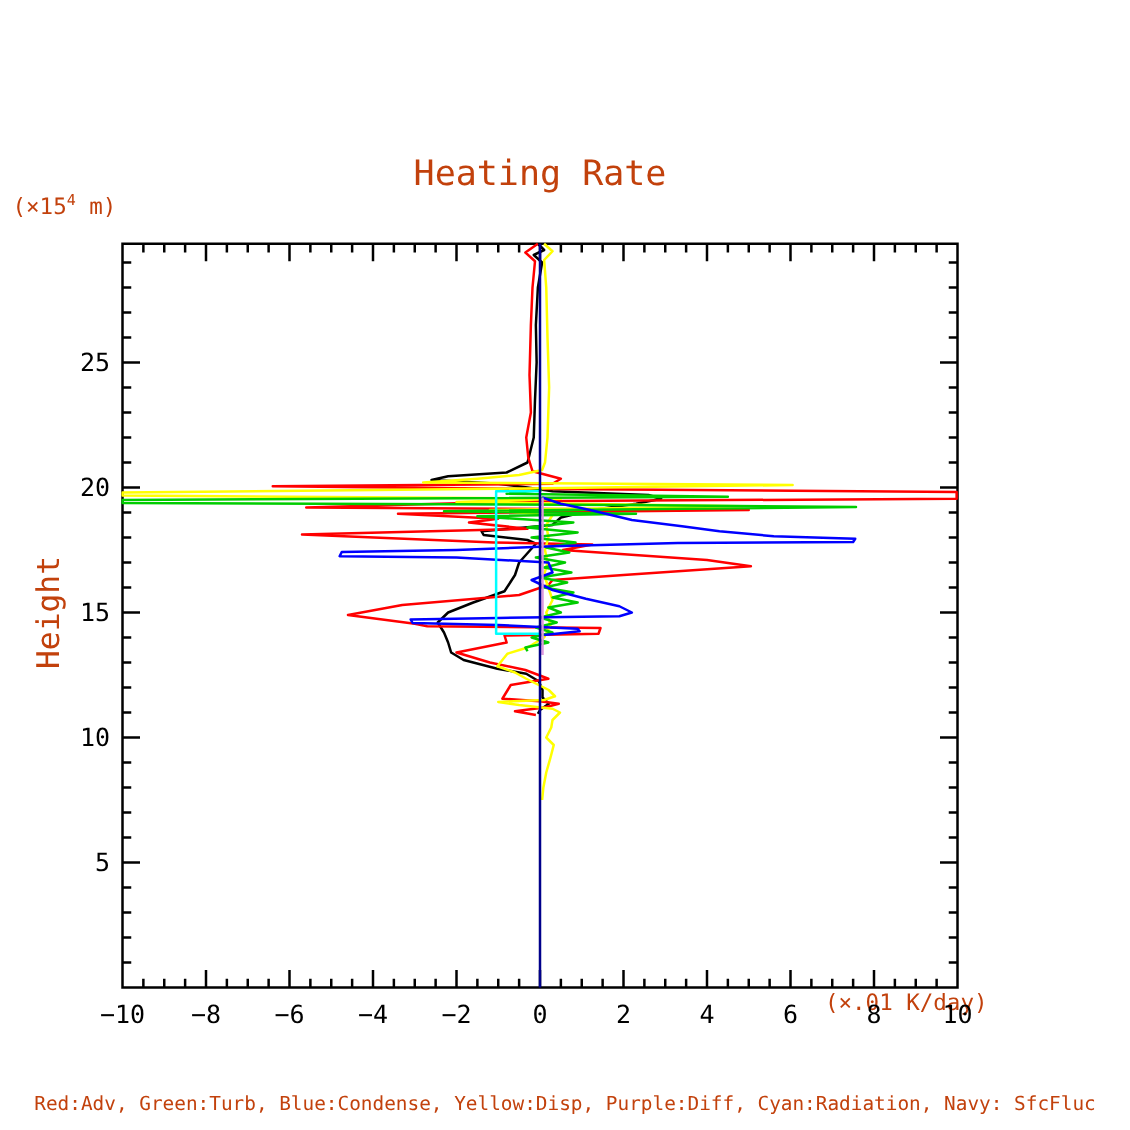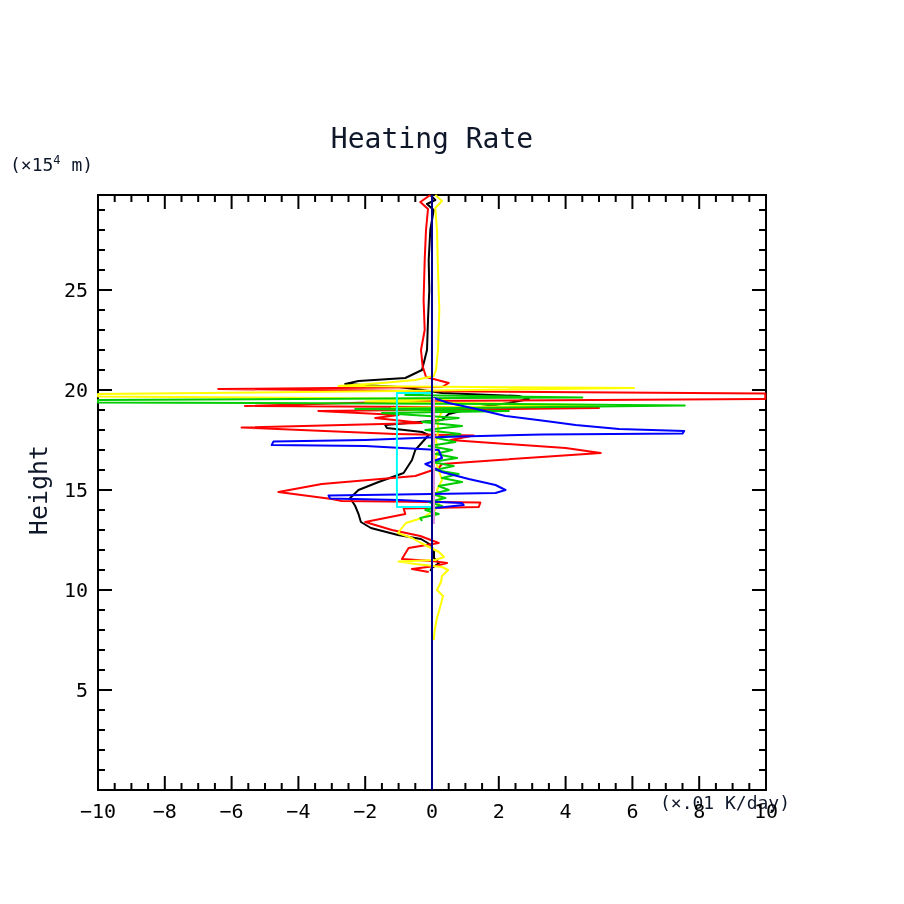--- a/index.html
+++ b/index.html
@@ -1,17 +1,17 @@
 <!DOCTYPE html>
 <html><head>
 <meta charset="utf-8">
 <style>
   html,body{margin:0;padding:0;background:#ffffff;}
   #page{position:relative;width:904px;height:892px;background:#ffffff;overflow:hidden;
-        font-family:"DejaVu Sans Mono", monospace;color:#0f172a;}
+        font-family:"DejaVu Sans Mono", monospace;color:#c2410c;}
   .abs{position:absolute;}
   #chart-title{top:122px;left:432px;transform:translateX(-50%);font-size:28px;white-space:nowrap;}
   #ylabel-unit{top:153px;left:10px;font-size:18px;white-space:nowrap;}
   #ylabel-unit sup{font-size:12px;}
   #height-label{top:420px;left:8px;width:60px;height:150px;font-size:25px;
         transform:rotate(-90deg);transform-origin:center center;text-align:center;
         display:flex;align-items:center;justify-content:center;white-space:nowrap;top:415px;}
   #xlabel-unit{top:792px;left:790px;transform:translateX(-100%);font-size:18px;white-space:nowrap;}
   #legend-caption{top:874px;left:452px;transform:translateX(-50%);font-size:15.5px;white-space:nowrap;}
   svg text{font-family:"DejaVu Sans Mono", monospace;fill:#000;}
@@ -21,20 +21,21 @@
 
 <div id="page">
   <div class="abs" id="chart-title">Heating Rate</div>
 
   <div class="abs" id="ylabel-unit"><span>(×15</span><sup>4</sup><span> m)</span></div>
 
   <div class="abs" id="height-label">Height</div>
 
   <div class="abs" id="xlabel-unit">(×.01 K/day)</div>
 
+  <div class="abs" id="legend-caption">Red:Adv, Green:Turb, Blue:Condense, Yellow:Disp, Purple:Diff, Cyan:Radiation, Navy: SfcFluc</div>
 
   <svg id="plot-svg" class="abs" width="904" height="904" viewBox="0 0 904 904" style="left:0;top:0;">
       <defs>
         <clipPath id="plotclip">
           <rect x="97" y="194" width="671" height="598"></rect>
         </clipPath>
       </defs>
       <rect x="98" y="195" width="668" height="595" fill="none" stroke="#000000" stroke-width="2"></rect>
       <line x1="114.69999999999999" y1="790" x2="114.69999999999999" y2="783" stroke="#000000" stroke-width="2"></line>
       <line x1="114.69999999999999" y1="195" x2="114.69999999999999" y2="202" stroke="#000000" stroke-width="2"></line>

